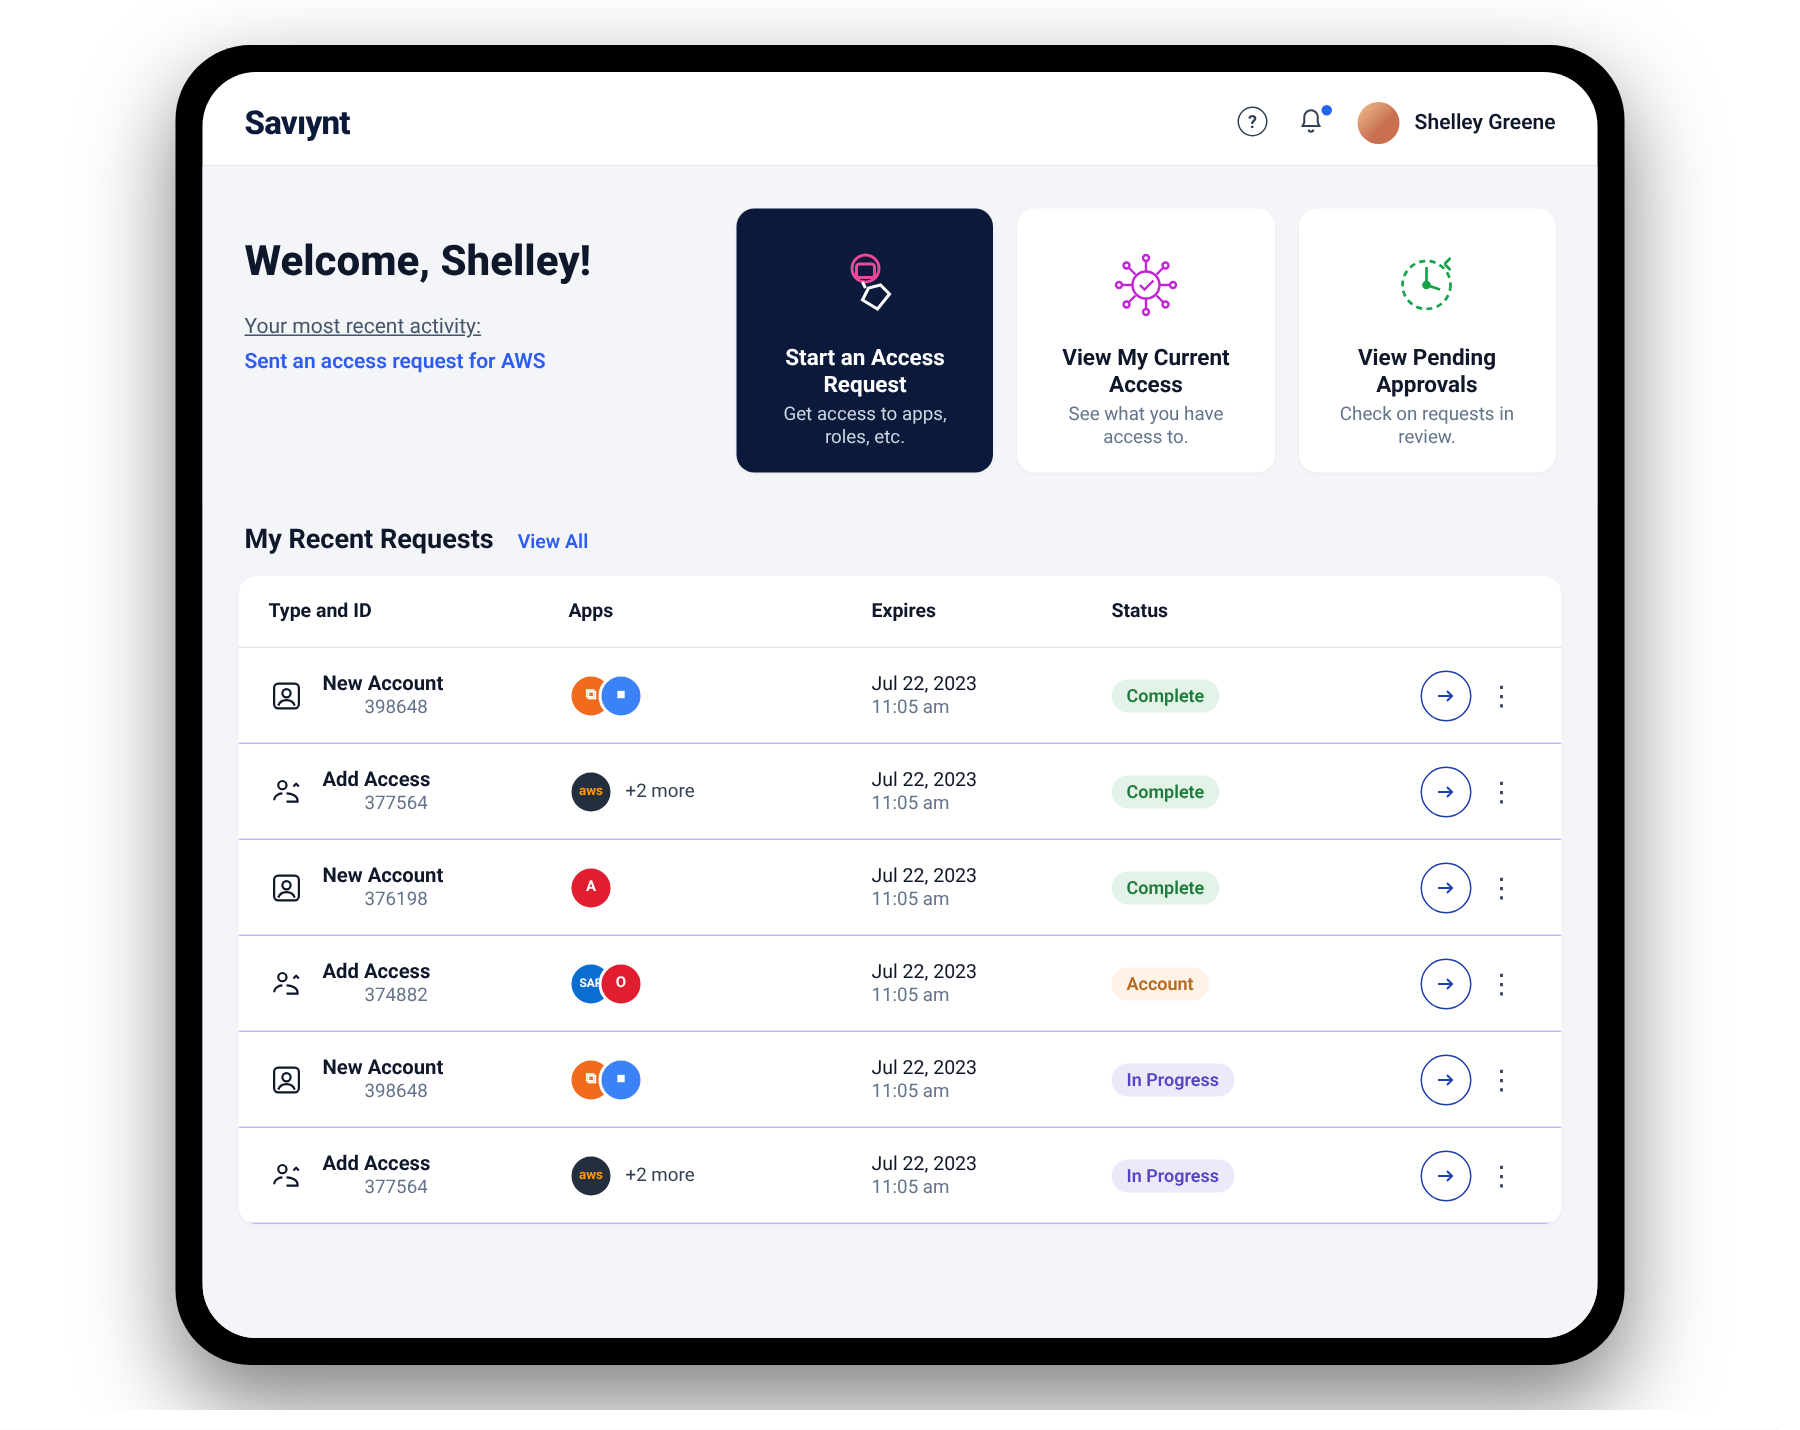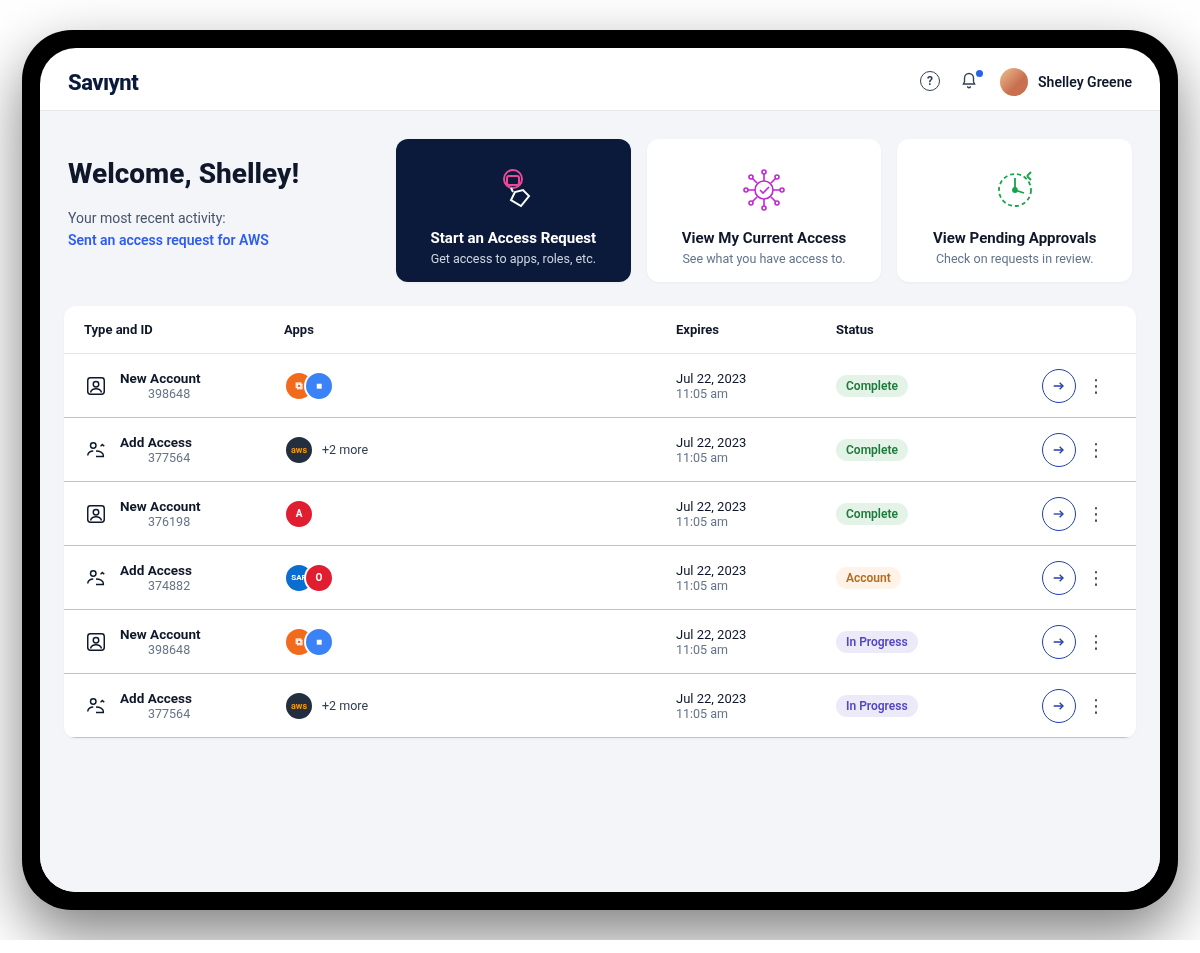--- a/index.html
+++ b/index.html
@@ -1,18 +1,18 @@
 <!DOCTYPE html>
 <html><head>
 <meta charset="utf-8">
 <style>
   * { box-sizing: border-box; margin: 0; padding: 0; }
   body { font-family: -apple-system, BlinkMacSystemFont, "Segoe UI", Roboto, Helvetica, Arial, sans-serif; background: #fff; }
   .device-frame {
-    width: 1156px;
+    width: 966px;
     height: 880px;
     margin: 30px auto;
     background: #000;
     border-radius: 50px;
     padding: 18px;
     box-shadow: 0 25px 60px rgba(0,0,0,0.5);
     position: relative;
   }
   .screen {
     width: 100%;
@@ -38,21 +38,21 @@
   .bell-dot { position: absolute; top: -1px; right: -1px; width: 7px; height: 7px; background: #2563eb; border-radius: 50%; }
   .avatar { width: 28px; height: 28px; border-radius: 50%; background: linear-gradient(135deg,#f0c090,#c87050 60%); display:inline-block; }
   .user-label { font-size: 14px; font-weight: 600; color: #0f172a; }
   .user-area { display: flex; align-items: center; gap: 10px; cursor: pointer; }
 
   .content { flex: 1; background: #f3f5f9; overflow-y: auto; padding: 0 0 0 0; }
 
   .hero { display: flex; padding: 28px 28px 24px 28px; gap: 8px; align-items: stretch; background: #f3f5f9; }
   .welcome-block { flex: 0 0 320px; padding-top: 18px; }
   .welcome-title { font-size: 28px; font-weight: 800; color: #0f172a; margin-bottom: 20px; }
-  .activity-label { font-size: 14px; color: #475569; margin-bottom: 4px; }
+  .activity-label { font-size: 14px; color: #475569; margin-bottom: 4px; text-decoration: underline; }
   .activity-link { font-size: 14px; color: #2d5cf2; font-weight: 600; text-decoration: none; }
 
   .cards { display: flex; gap: 16px; flex: 1; }
   .card { flex: 1; border-radius: 12px; padding: 18px 18px 16px 18px; display: flex; flex-direction: column; align-items: center; text-align: center; background: #fff; box-shadow: 0 1px 3px rgba(0,0,0,0.04); cursor: pointer; }
   .card.primary { background: #0b1a3b; color: #fff; }
   .card-icon-wrap { height: 66px; display: flex; align-items: center; justify-content: center; }
   .card-title { font-size: 15px; font-weight: 700; margin-top: 6px; }
   .card-sub { font-size: 12.5px; margin-top: 4px; }
   .card.primary .card-sub { color: #cbd5e1; }
   .card:not(.primary) .card-title { color: #0f172a; }
@@ -177,20 +177,24 @@
                 <line x1="28" y1="28" x2="37" y2="31"></line>
                 <path d="M40 14 l4 -4 M40 14 l4 4"></path>
               </svg>
             </div>
             <div class="card-title">View Pending Approvals</div>
             <div class="card-sub">Check on requests in review.</div>
           </div>
         </div>
       </div>
 
+      <div class="section-header">
+        <div class="section-title">My Recent Requests</div>
+        <a href="#" class="view-all">View All</a>
+      </div>
 
       <div class="table-wrap">
         <div class="thead">
           <div>Type and ID</div>
           <div>Apps</div>
           <div>Expires</div>
           <div>Status</div>
           <div></div>
             <div></div>
         </div>

